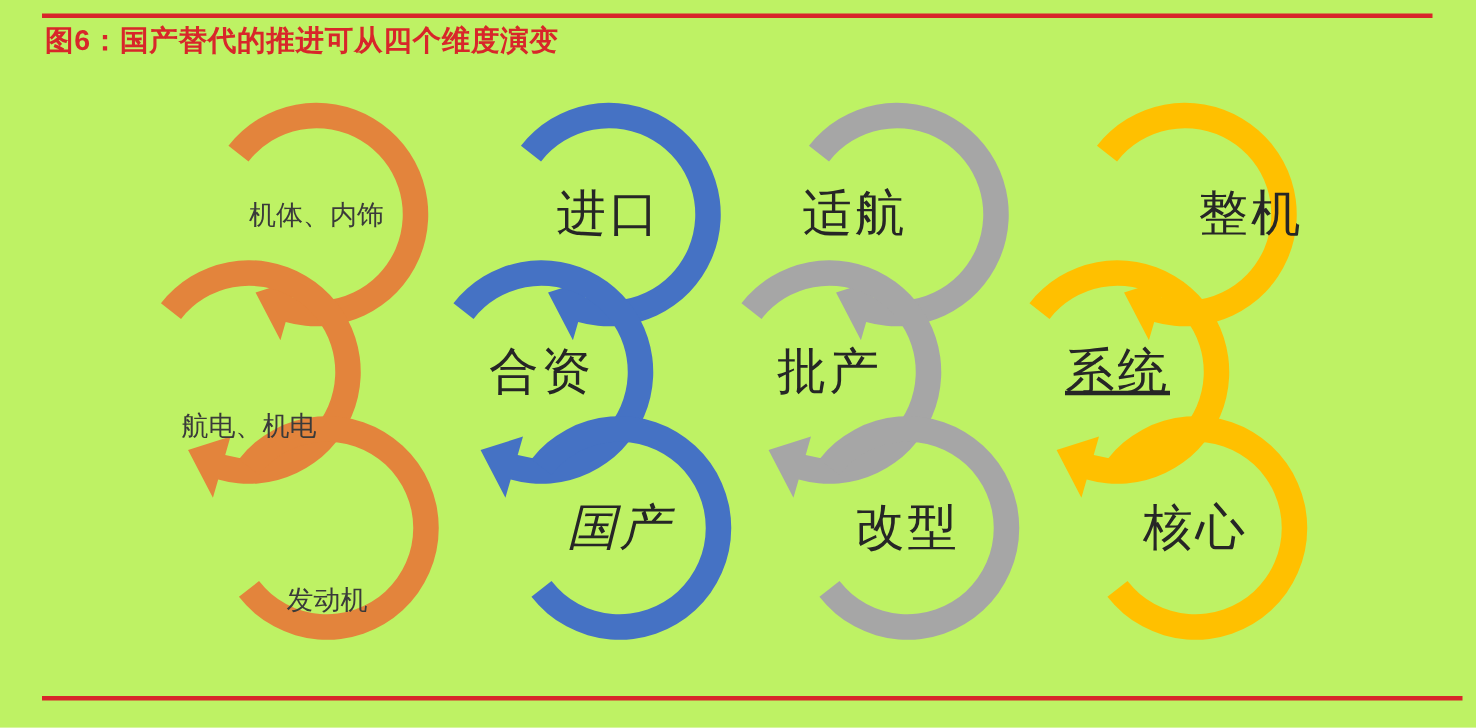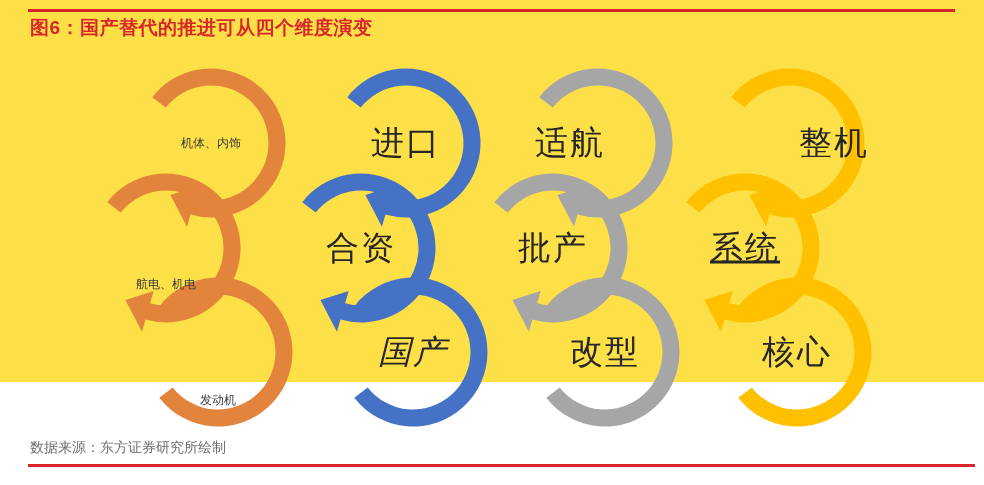--- a/index.html
+++ b/index.html
@@ -13,22 +13,22 @@
     height: 485px;
     font-family: "Liberation Sans", "DejaVu Sans", sans-serif;
     position: relative;
     overflow: hidden;
   }
 
   #figure-root {
     position: absolute;
     left: 0; top: 0;
     width: 984px;
-    height: 382px;
-    background: #fde047;
+    height: 485px;
+    background: #bef264;
   }
 
   
   .rule {
     position: absolute;
     background: #D8262A;
   }
   .rule-top {
     left: 28px;
     top: 9px;
@@ -83,21 +83,21 @@
   
   .node-label {
     position: absolute;
     transform: translate(-50%, -50%);
     white-space: nowrap;
     color: #262626;
     text-align: center;
     pointer-events: none;
   }
   .node-label.small {
-    font-size: 12px;
+    font-size: 18px;
     color: #3A3A3A;
   }
   .node-label.big {
     font-size: 33px;
     letter-spacing: 2px;
   }
 </style>
 </head>
 <body>
 
@@ -135,15 +135,14 @@
         <div class="node-label big" style="left: 553px; top: 204px;">批产</div>
         <div class="node-label big" style="left: 605px; top: 308px;">改型</div>
         <div class="node-label big" style="left: 834px; top: 99px;">整机</div>
         <div class="node-label big" style="left: 745px; top: 204px; text-decoration: underline;">系统</div>
         <div class="node-label big" style="left: 797px; top: 308px; text-align: center;">核心</div>
       </div>
   </div>
 
   <div class="rule rule-bottom"></div>
 
-  <div class="fig-source">数据来源：东方证券研究所绘制</div>
 
 </div>
 
 </body></html>

